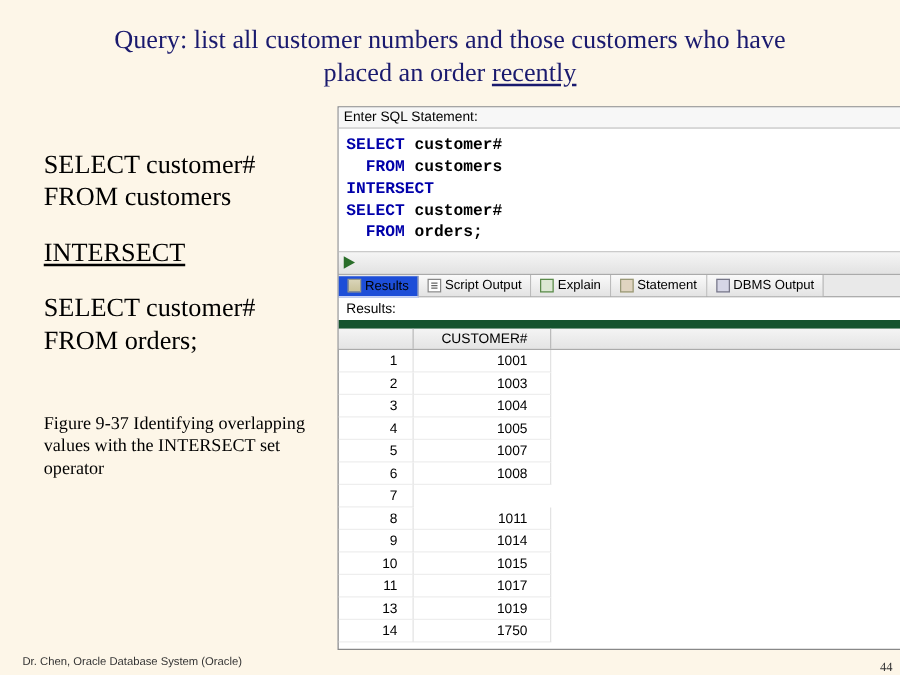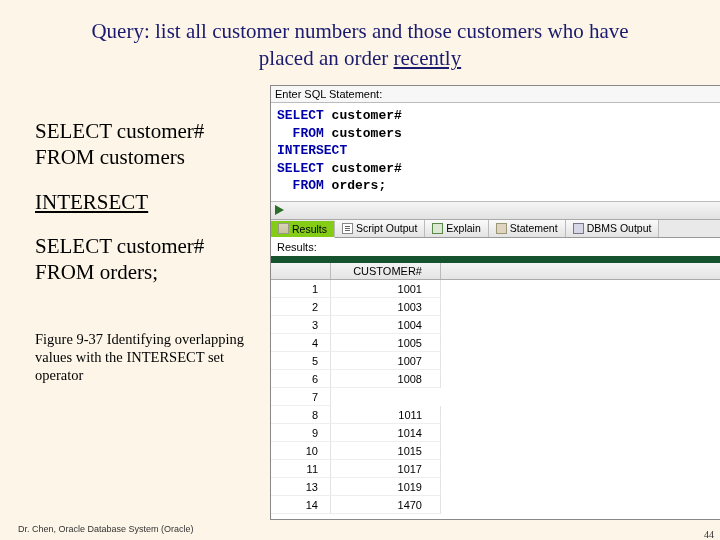--- a/index.html
+++ b/index.html
@@ -108,21 +108,21 @@
   }
   .tab {
     display: flex;
     align-items: center;
     gap: 3px;
     padding: 2px 7px;
     border-right: 1px solid #bbb;
     background: linear-gradient(#fafafa,#e3e3e3);
     cursor: pointer;
   }
-  .tab.active { background: #84cc16; border-bottom: 1px solid #fff; position: relative; top: 1px; }
+  .tab.active { background: #1d4ed8; border-bottom: 1px solid #fff; position: relative; top: 1px; }
   .tab-icon {
     width: 11px; height: 11px;
     display: inline-block;
   }
   .ico-results { background: linear-gradient(#d9d4b8,#c9c29a); border:1px solid #998; }
   .ico-script  { background: #fff; border:1px solid #888; position:relative; }
   .ico-script::after { content:""; position:absolute; left:2px; right:2px; top:2px; height:1px; background:#666; box-shadow:0 2px #666,0 4px #666; }
   .ico-explain { background:#dce8d4; border:1px solid #5a8a4a; }
   .ico-auto    { background:#e0d4c0; border:1px solid #997; }
   .ico-dbms    { background:#d6d6e6; border:1px solid #778; }
@@ -265,17 +265,17 @@
         <div class="grid-row">
           <div class="cell col-idx">11</div>
           <div class="cell col-val">1017</div>
         </div>
         <div class="grid-row">
           <div class="cell col-idx">13</div>
           <div class="cell col-val">1019</div>
         </div>
         <div class="grid-row">
           <div class="cell col-idx">14</div>
-          <div class="cell col-val">1470</div>
+          <div class="cell col-val">1750</div>
         </div>
       </div>
   </div>
 </div>
 
 </body></html>

